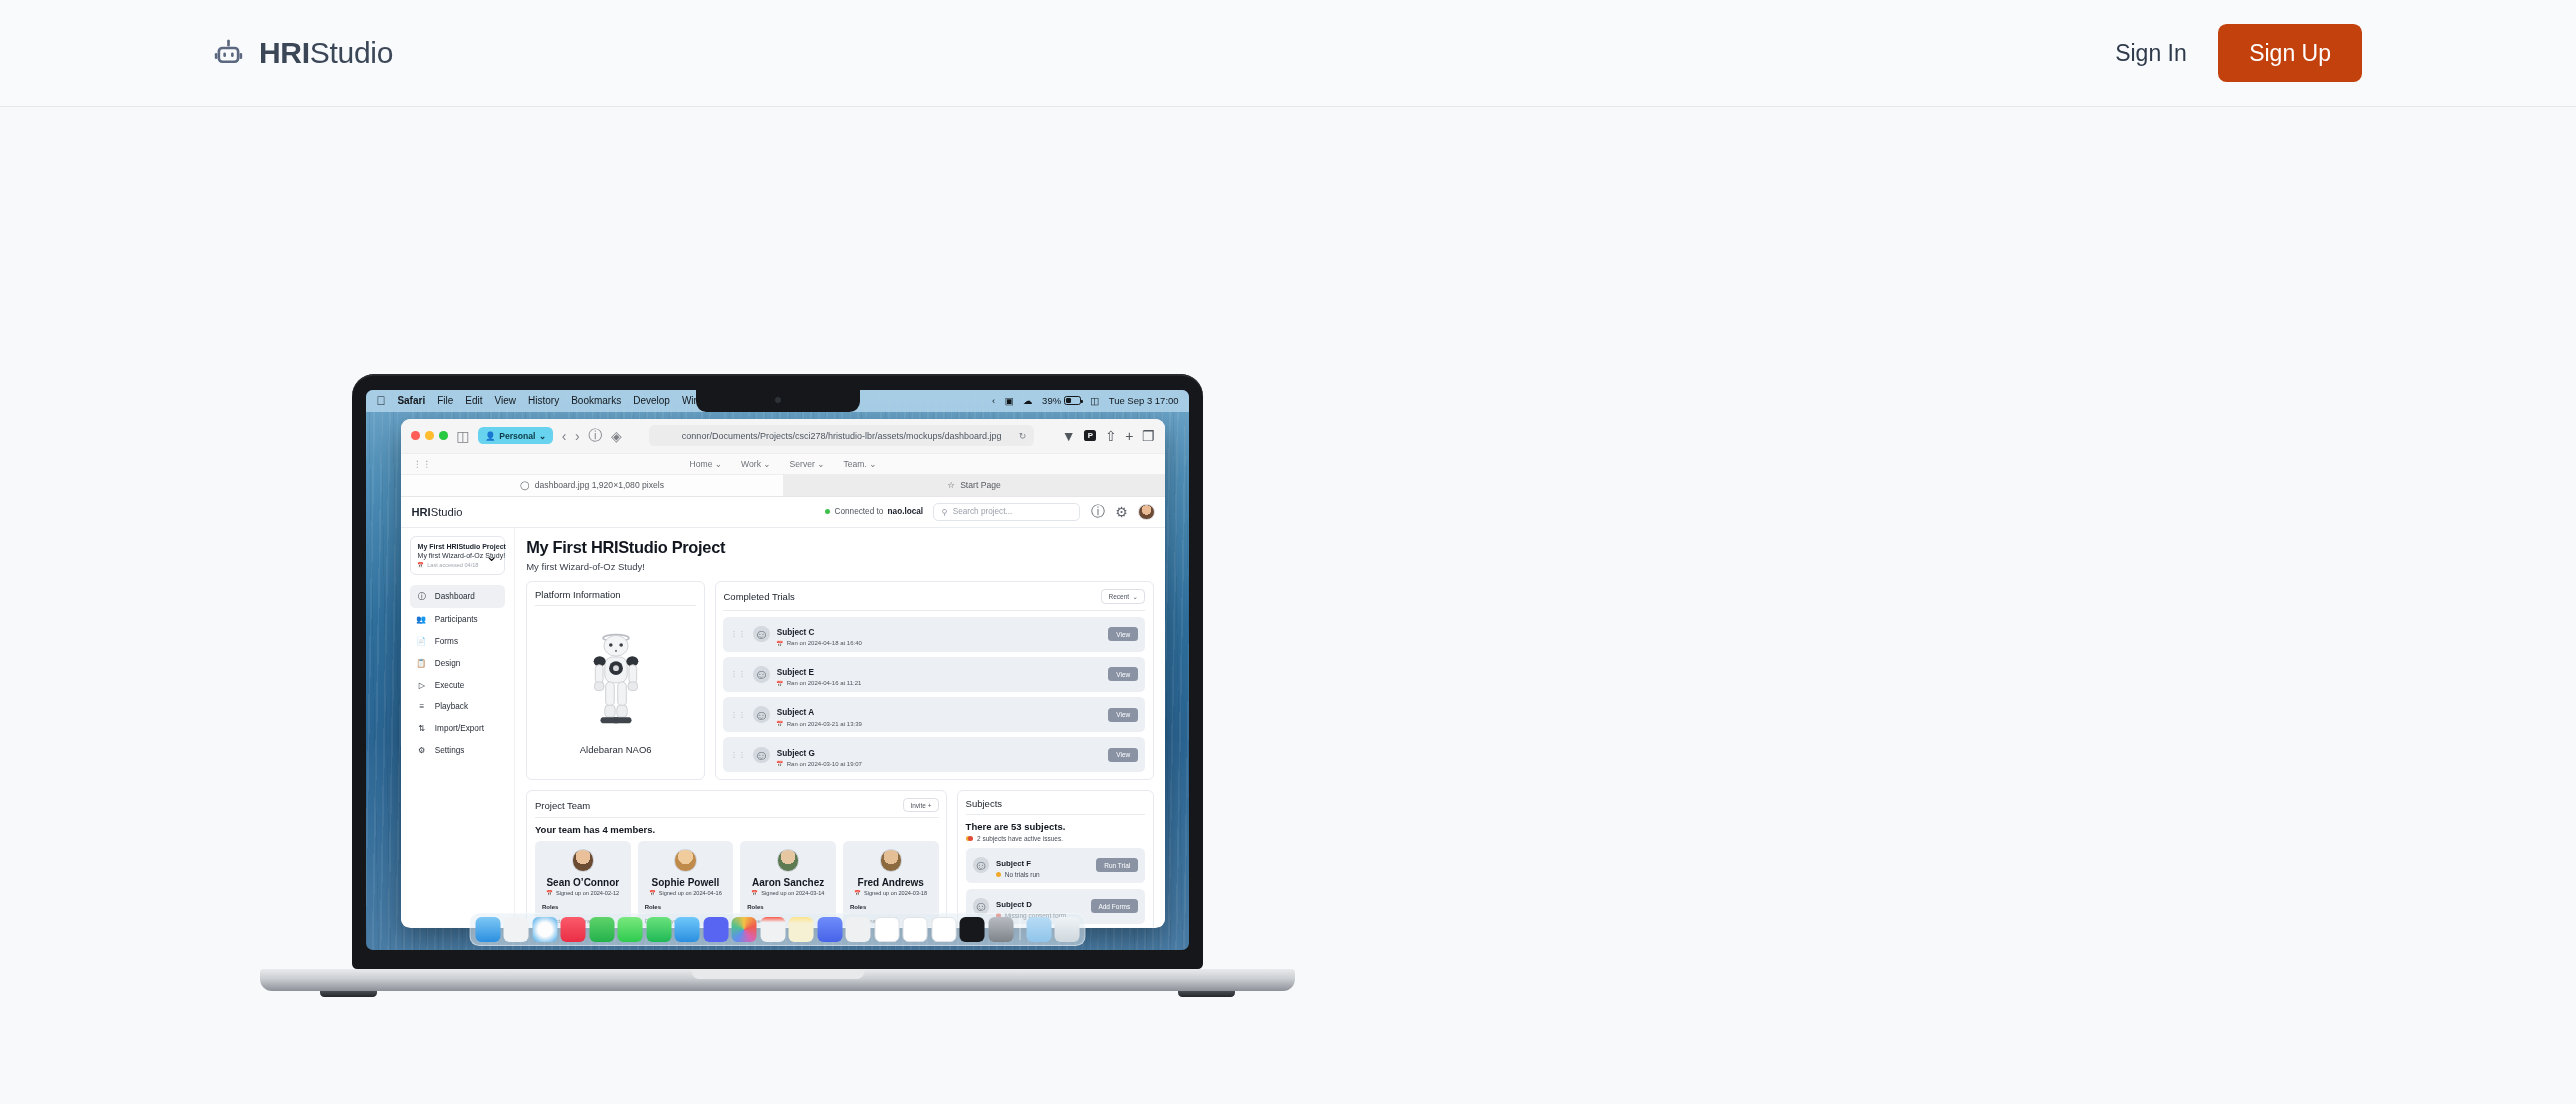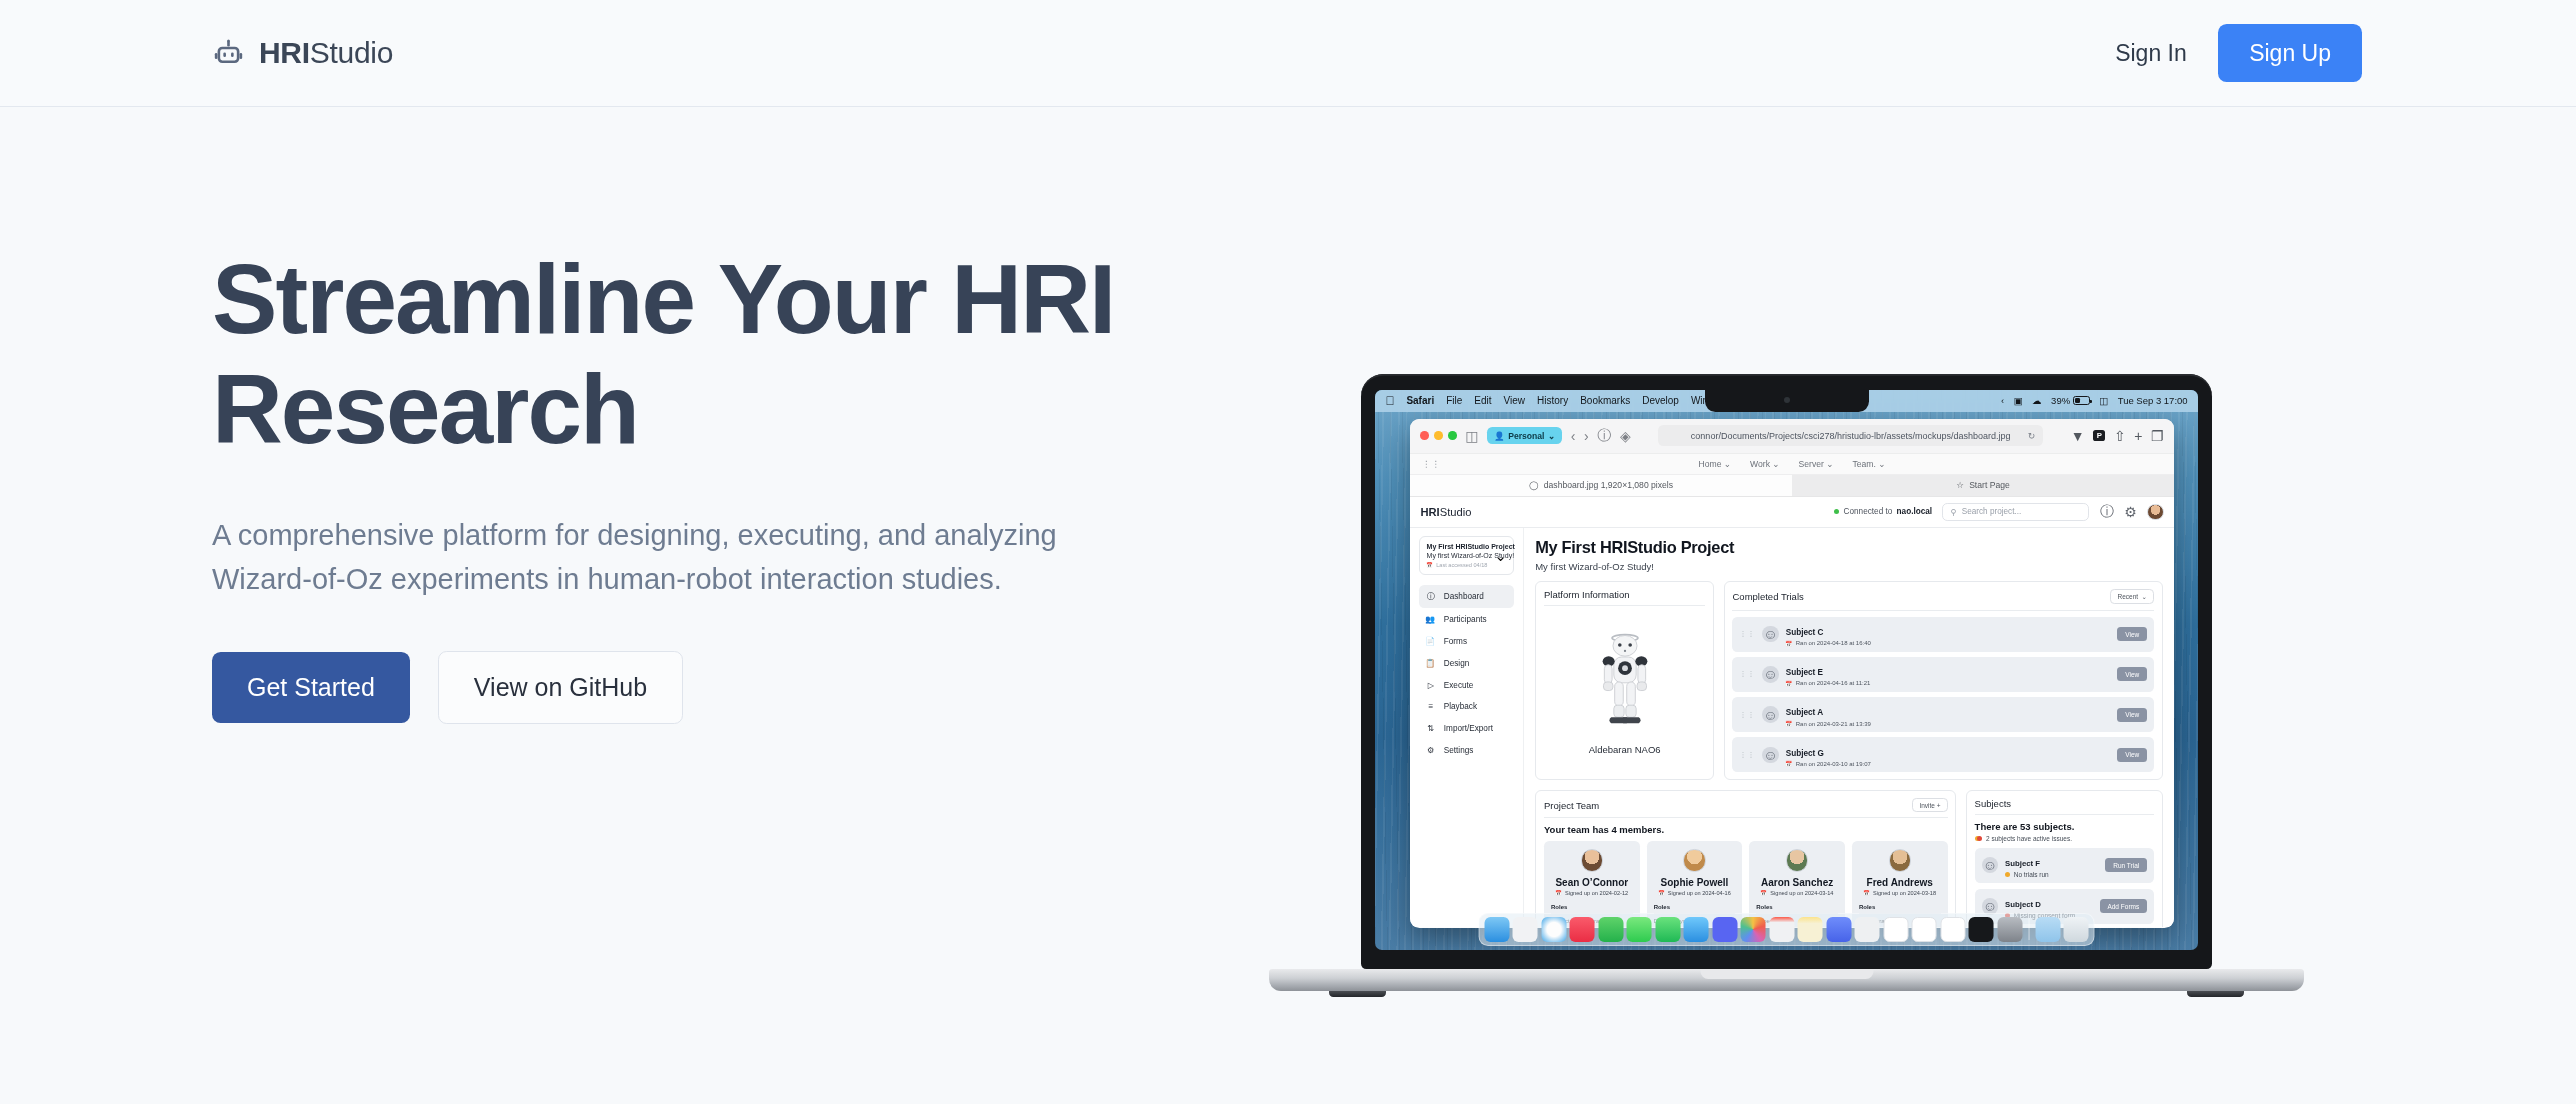--- a/index.html
+++ b/index.html
@@ -25,21 +25,21 @@
   .brand-text { font-size: 30px; letter-spacing: -0.3px; color: #3b4657; }
   .brand-text .b { font-weight: 700; }
   .brand-text .n { font-weight: 400; }
 
   .nav-right { display: flex; align-items: center; gap: 21px; }
   .signin-link {
     font-size: 23px; color: #2f3a4a; background: none; border: none;
     cursor: pointer; font-family: inherit; padding: 8.6px 10.4px;
   }
   .signup-btn {
-    background: #3b82f6; color: #fff; font-size: 23px; font-weight: 400;
+    background: #c2410c; color: #fff; font-size: 23px; font-weight: 400;
     border: none; border-radius: 8.6px; padding: 15.5px 31px; cursor: pointer;
     font-family: inherit;
   }
 
   
   .hero {
     display: flex; align-items: flex-start; width: 2576px; height: 997px;
     padding-left: 212px; padding-top: 138px;
   }
   .hero-copy { width: 1009px; flex: none; }
@@ -313,28 +313,20 @@
       <span class="b">HRI</span><span class="n">Studio</span>
     </span>
   </div>
   <nav class="nav-right">
     <button class="signin-link">Sign In</button>
     <button class="signup-btn">Sign Up</button>
   </nav>
 </header>
 
 <main class="hero">
-  <div class="hero-copy">
-    <h1 class="hero-title">Streamline Your HRI Research</h1>
-    <p class="hero-sub">A comprehensive platform for designing, executing, and analyzing Wizard-of-Oz experiments in human-robot interaction studies.</p>
-    <div class="hero-actions">
-      <button class="btn-primary">Get Started</button>
-      <button class="btn-ghost">View on GitHub</button>
-    </div>
-  </div>
 
   <div class="hero-visual">
     <div class="laptop">
       <div class="lid">
         <div class="screen">
           <div class="wallpaper-streaks"></div>
           <div class="notch"></div>
 
           <div class="menubar">
             <span class="apple"></span>

